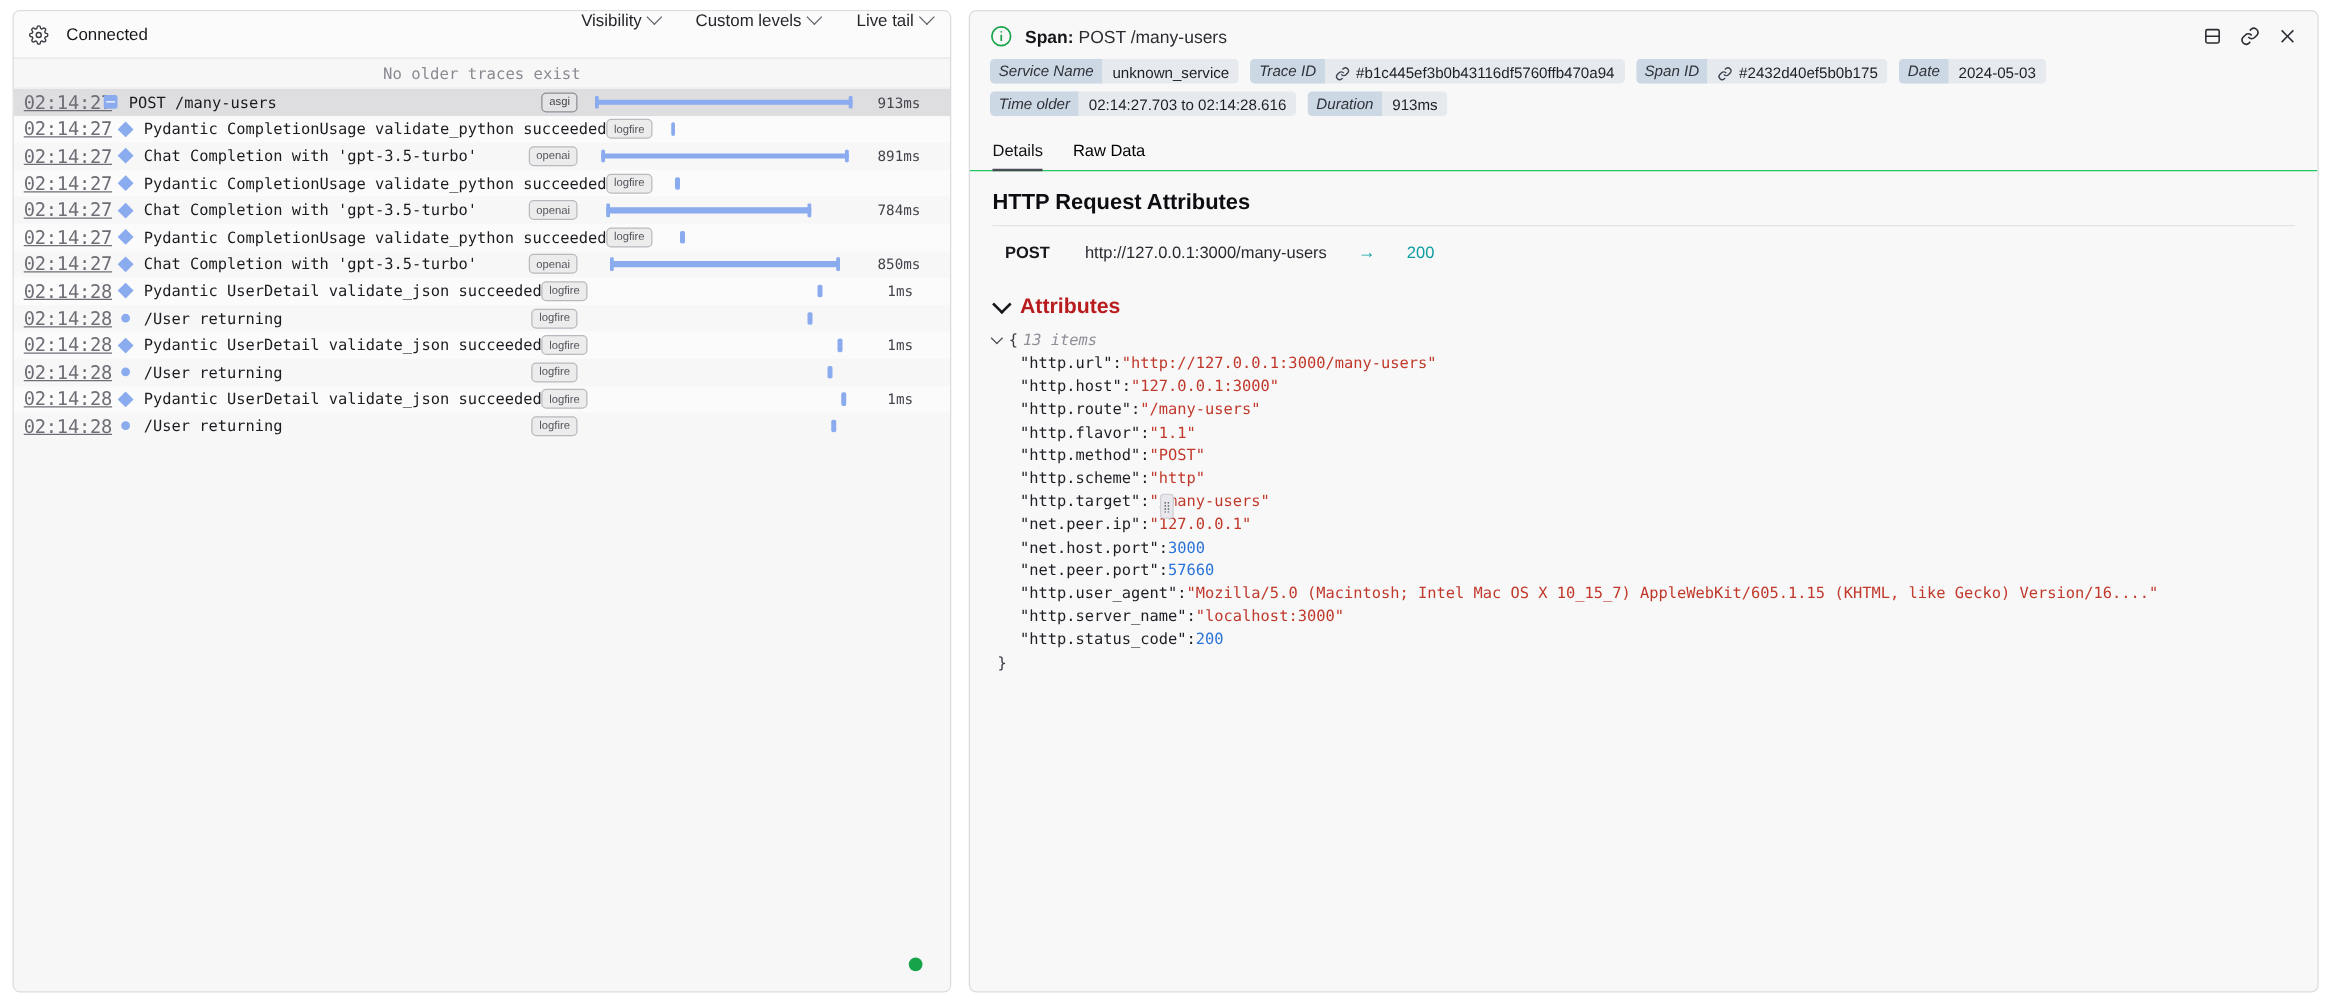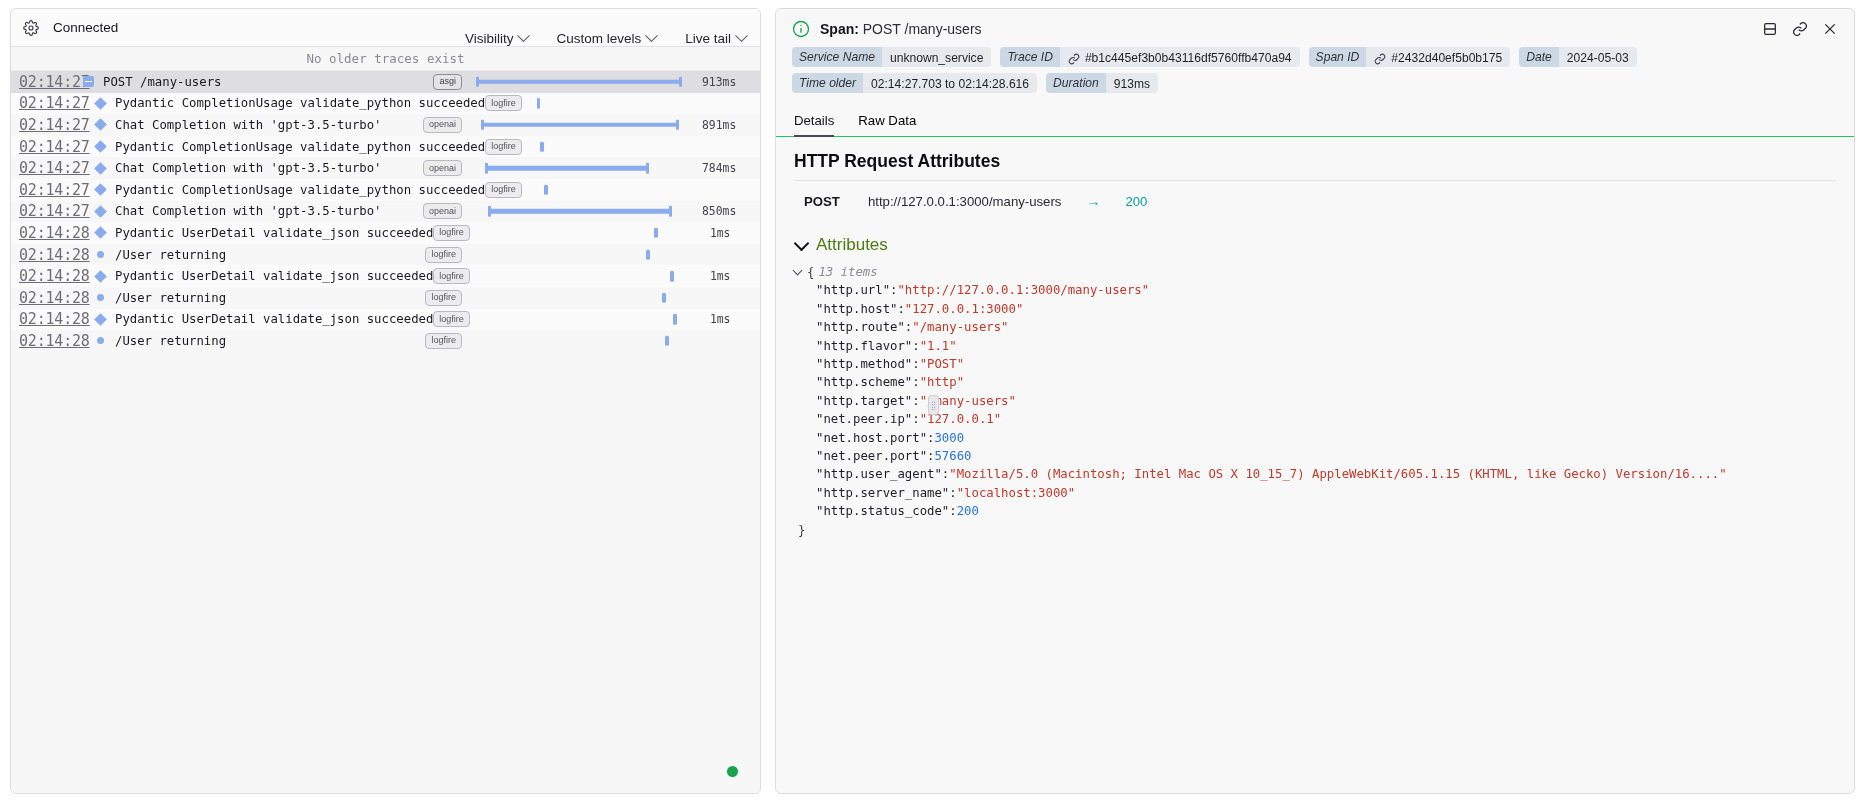--- a/index.html
+++ b/index.html
@@ -36,21 +36,21 @@
     display: flex;
     align-items: center;
     border-bottom: 1px solid #e2e2e5;
     background: #fbfbfc;
     padding-left: 12px;
     font-size: 13.5px;
     color: #1e1e22;
   }
   .gear-icon { width: 16px; height: 16px; display:block; color:#3a3a40; }
   .conn-label { margin-left: 14px; font-size: 13.5px; color:#18181b; }
-  .toolbar-right { margin-left: auto; display: flex; align-items: flex-end; height: 100%; }
+  .toolbar-right { margin-left: auto; display: flex; align-items: flex-start; height: 100%; }
   .tb-btn {
     display: flex; align-items: center; gap: 6px;
     padding: 0 14px;
     font-size: 13.5px; color: #27272b;
     cursor: pointer; background: transparent; border: none;
     font-family: inherit;
   }
   .tb-sep { width: 1px; background: #e2e2e5; margin: 0; }
   .caret {
     width: 9px; height: 9px; display:inline-block;
@@ -209,21 +209,21 @@
     font-size: 13.2px;
   }
   .req-method { font-weight: bold; color: #17171c; }
   .req-url { color: #2a2a31; display:flex; align-items:center; gap:25px; }
   .arrow { color: #0ea5a5; font-size: 14px; }
   .req-status { color: #0d9f9f; }
 
   .attr-header {
     display: flex; align-items: center; gap: 9px;
     margin: 14px 0 6px 2px;
-    font-size: 17px; font-weight: normal; color: #4d7c0f;
+    font-size: 17px; font-weight: bold; color: #b91c1c;
     cursor: pointer;
   }
   .chev {
     width: 11px; height: 11px; display:inline-block;
     border-right: 2px solid #17171c; border-bottom: 2px solid #17171c;
     transform: rotate(45deg); margin-top: -4px;
   }
   .json {
     font-family: "DejaVu Sans Mono", monospace;
     font-size: 12.3px;

